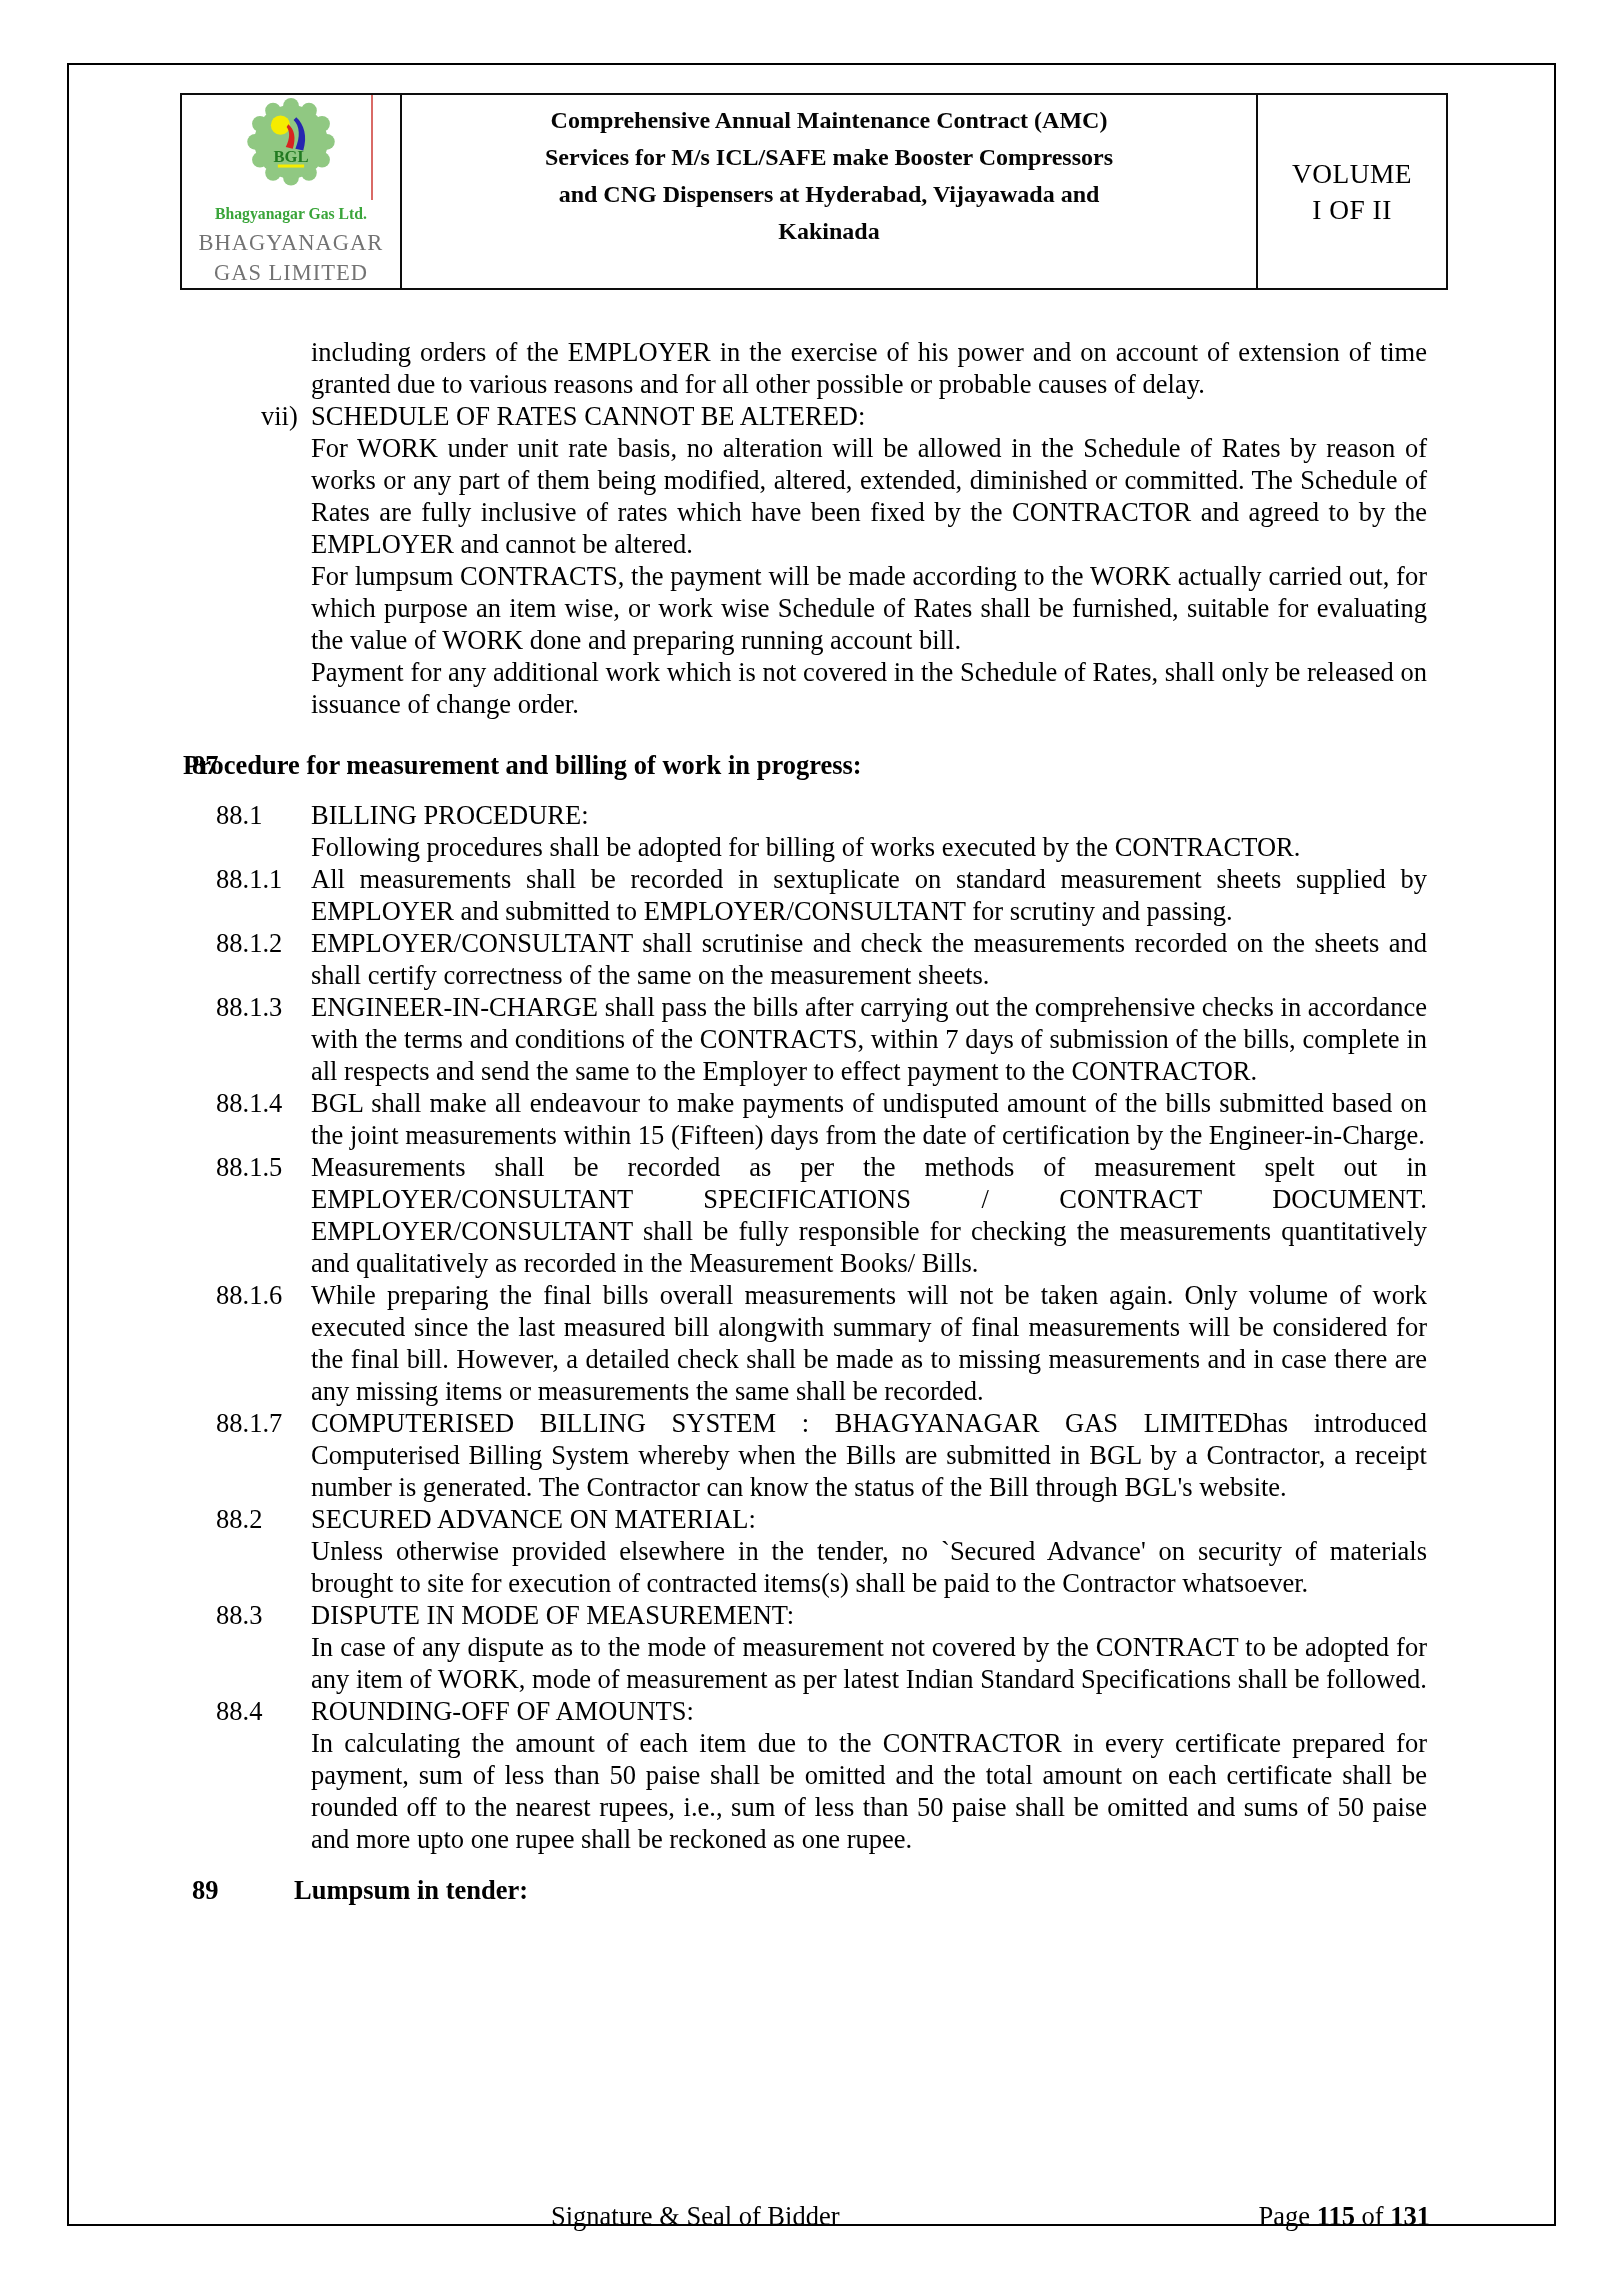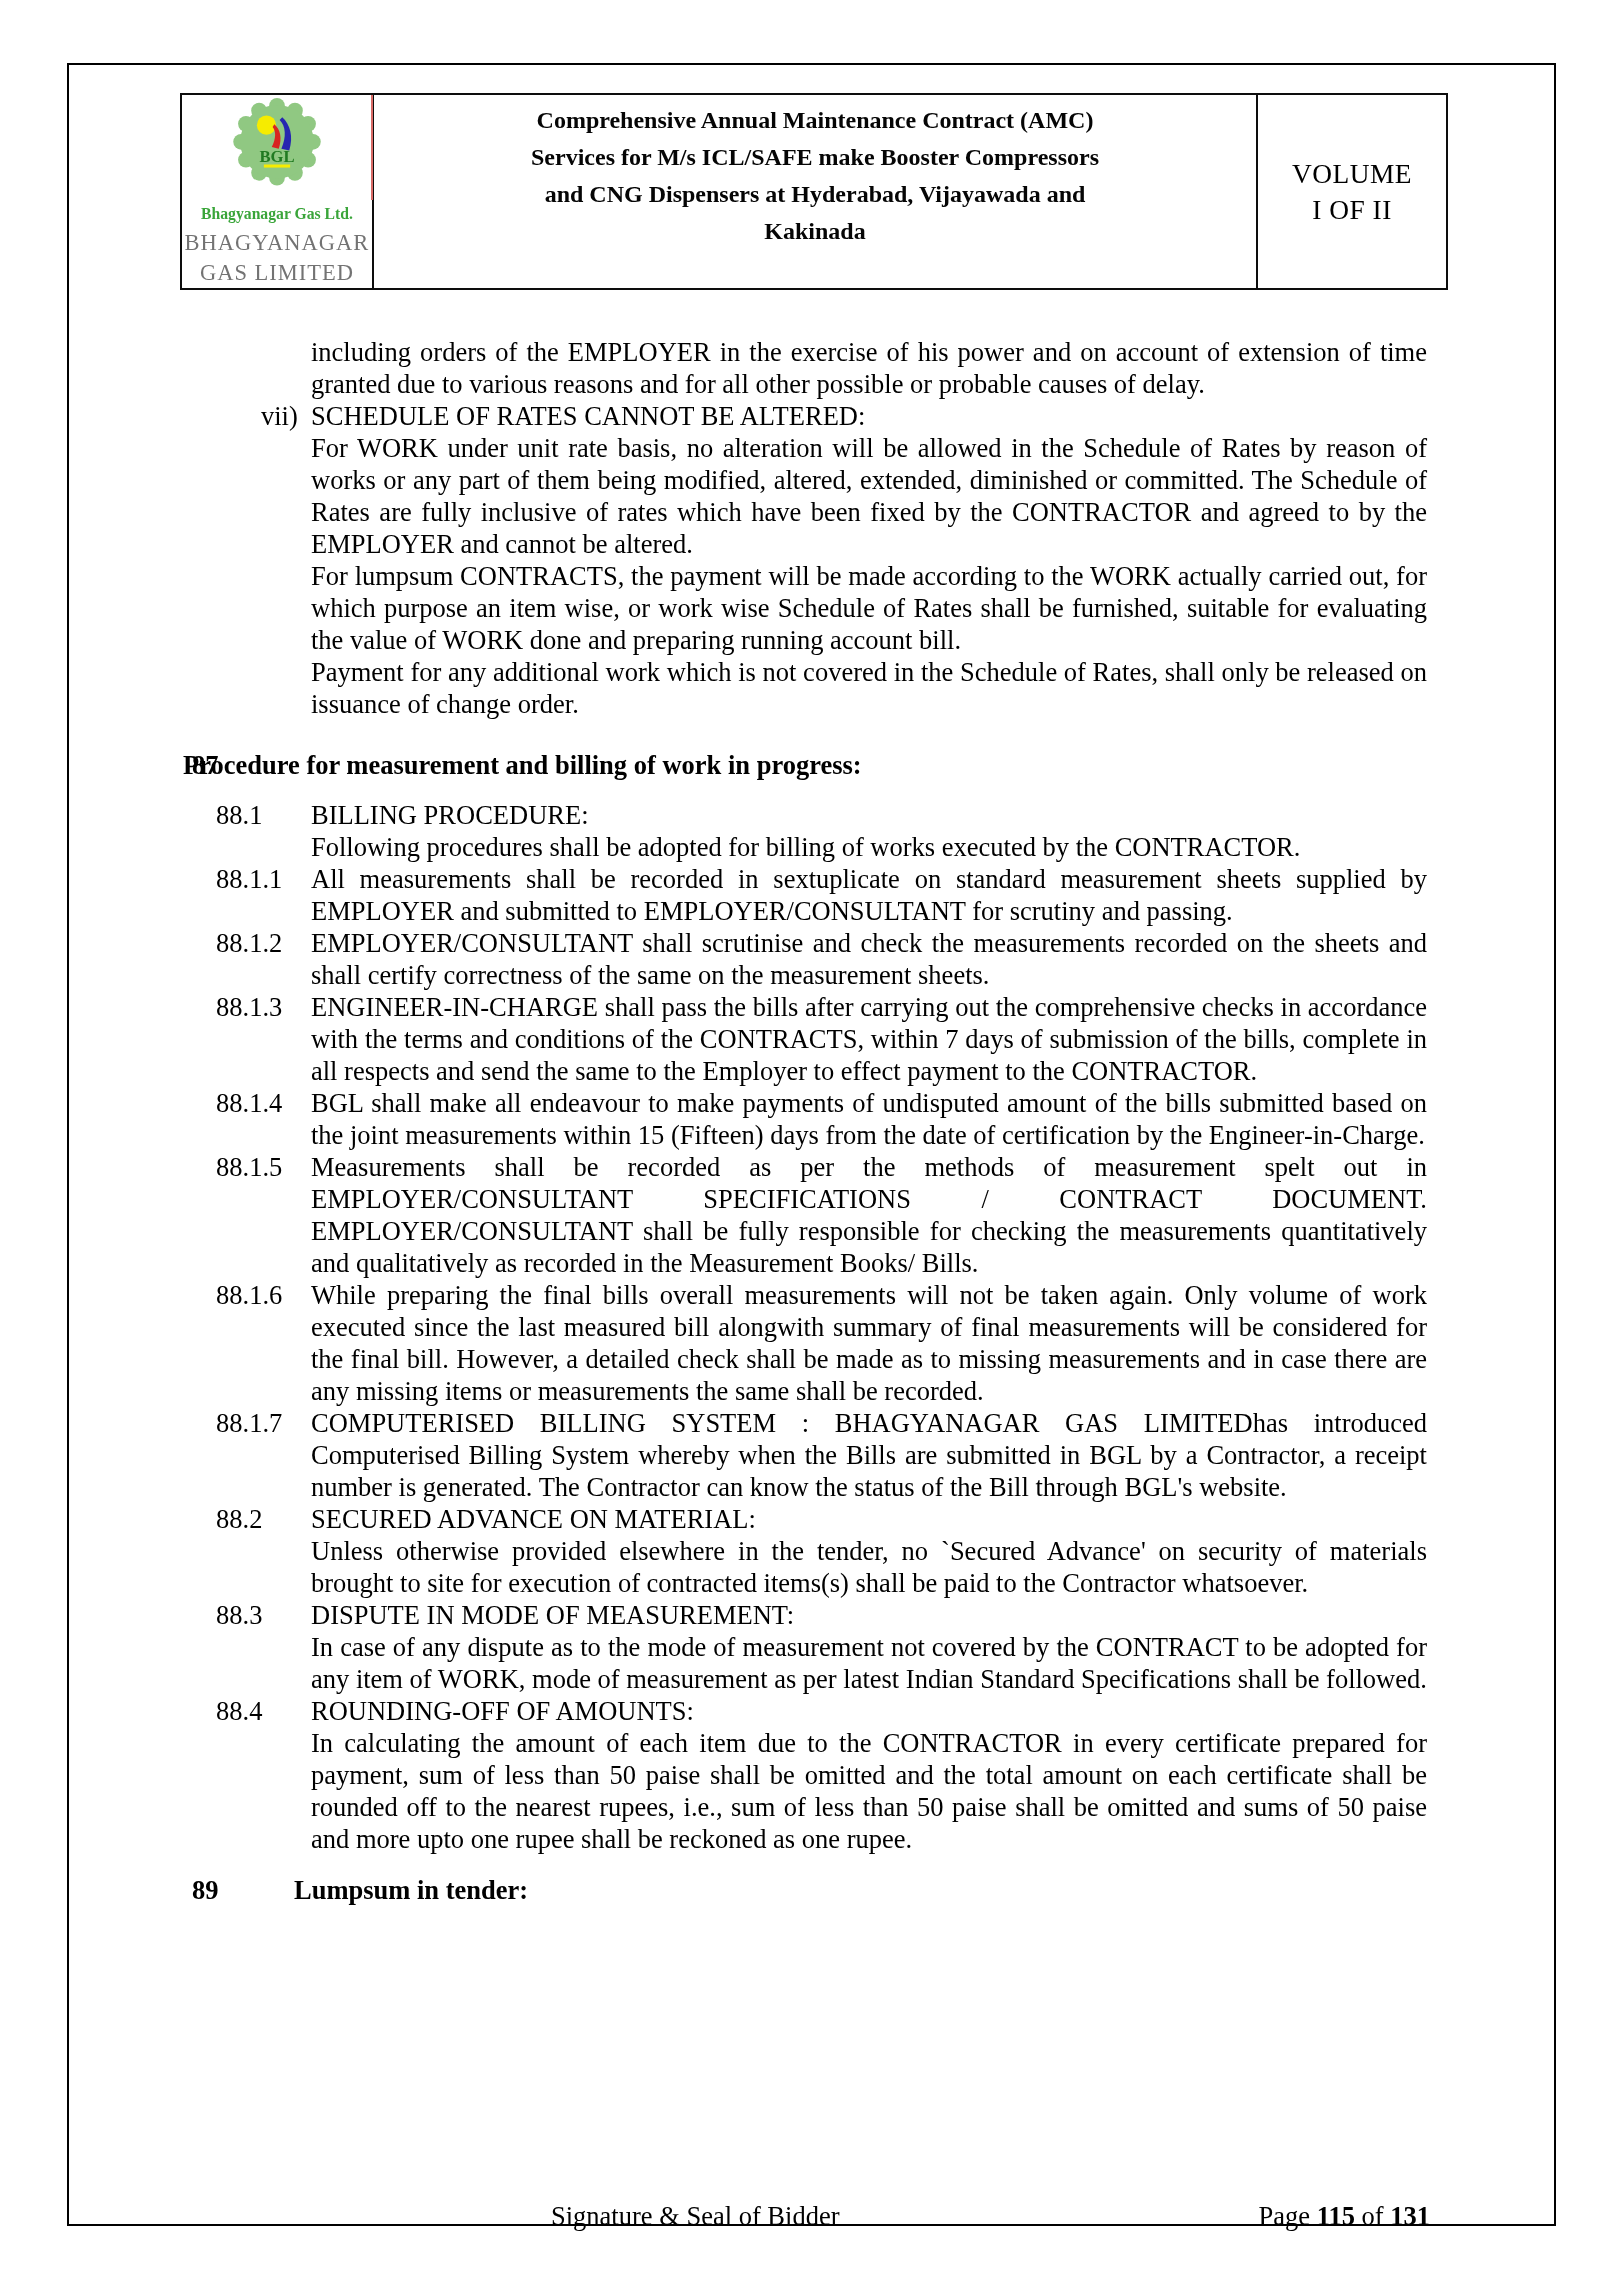--- a/index.html
+++ b/index.html
@@ -11,21 +11,21 @@
     position:absolute; left:67px; top:63px; width:1489px; height:2163px;
     border:2.9px solid #000; box-sizing:border-box; background:#fff;
   }
   
   .header-table {
     position:absolute; left:111px; top:28px; width:1268px; height:197px;
     border:2.9px solid #0d0d0d; box-sizing:border-box; display:flex; background:#fff;
   }
   .cell { box-sizing:border-box; }
   .cell-logo {
-    width:192px; border-right:2.9px solid #0d0d0d; position:relative;
+    width:220px; border-right:2.9px solid #0d0d0d; position:relative;
     display:flex; flex-direction:column; align-items:center; padding-top:3px;
   }
   .red-line { position:absolute; top:0; left:189px; width:2px; height:105px; background:#d96a66; }
   .logo-svg { width:90px; height:90px; display:block; }
   .logo-caption { font-size:15.7px; line-height:18.6px; color:#3aa53a; font-weight:bold; margin-top:19px; }
   .company { font-size:22.5px; line-height:30px; letter-spacing:1px; text-align:center; color:#737373; margin-top:4.9px; }
   .cell-title {
     flex:1; border-right:2.9px solid #0d0d0d; text-align:center; padding-top:6.9px;
   }
   .title-line { font-weight:bold; font-size:24px; line-height:37px; color:#050505; }

